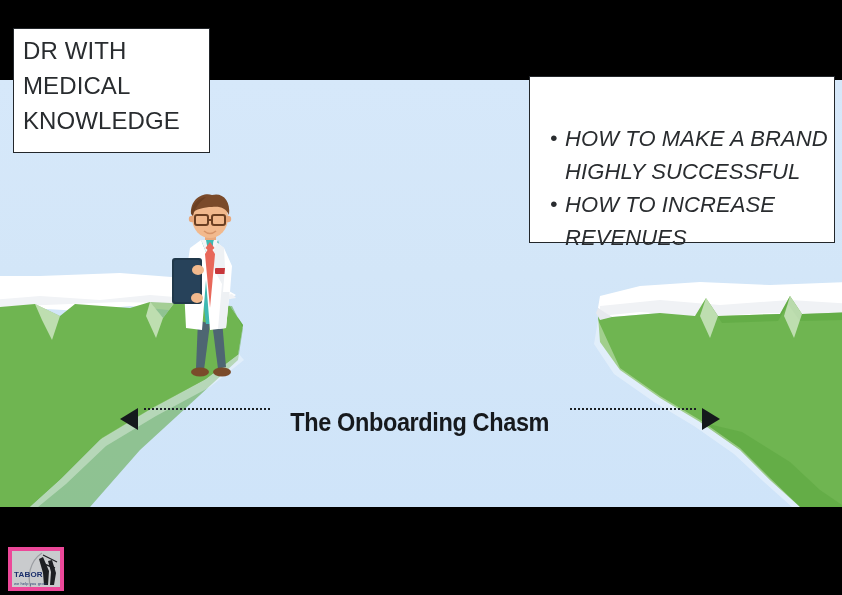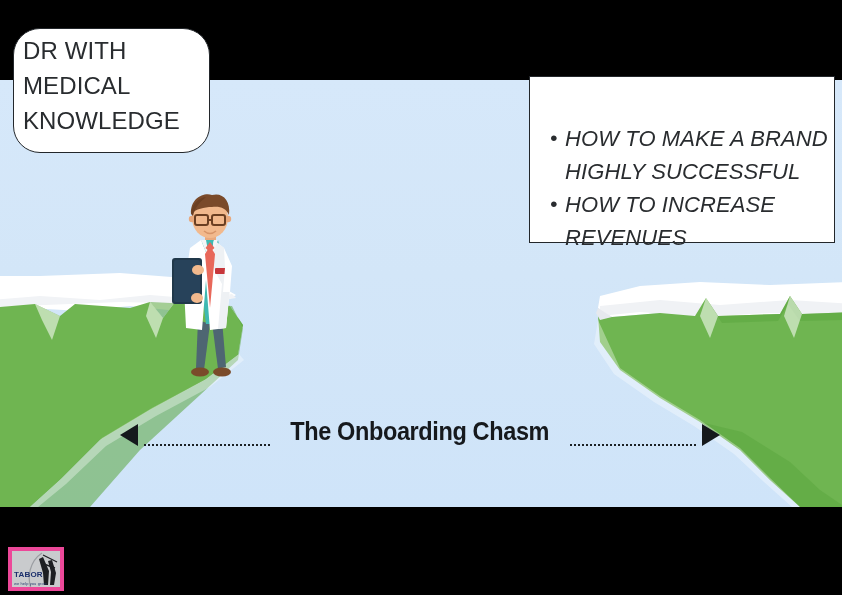--- a/index.html
+++ b/index.html
@@ -39,21 +39,21 @@
   }
 
   
   #chasm-row {
     position: absolute;
     left: 120px;
     top: 408px;
     width: 600px;
     height: 38px;
     display: flex;
-    align-items: flex-end;
+    align-items: flex-start;
     gap: 6px;
   }
   .arrow-head {
     width: 0;
     height: 0;
     flex: 0 0 auto;
   }
   .arrow-left {
     border-top: 11px solid transparent;
     border-bottom: 11px solid transparent;
@@ -95,21 +95,20 @@
     position: absolute;
     background: #ffffff;
     border: 1px solid #23272b;
     box-sizing: border-box;
   }
   #left-box {
     left: 13px;
     top: 28px;
     width: 197px;
     height: 125px;
-    border-radius: 27px;
   }
   #left-box-text {
     position: absolute;
     left: 9px;
     top: 4px;
     width: 250px;
     font-size: 24px;
     line-height: 35px;
     color: #292c2f;
     white-space: pre-line;

